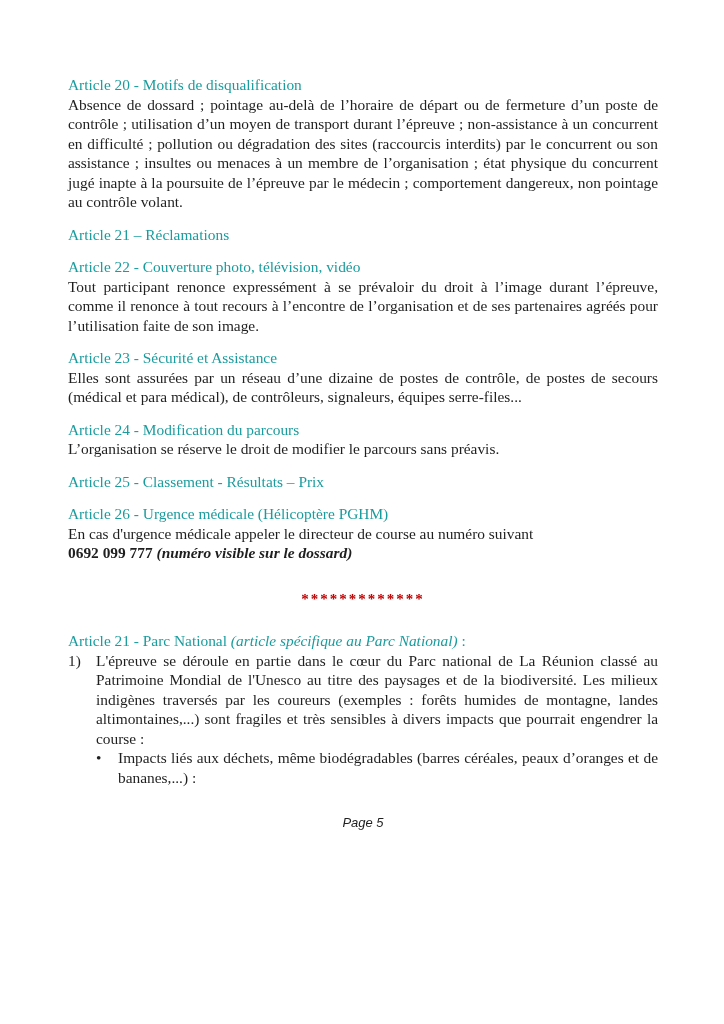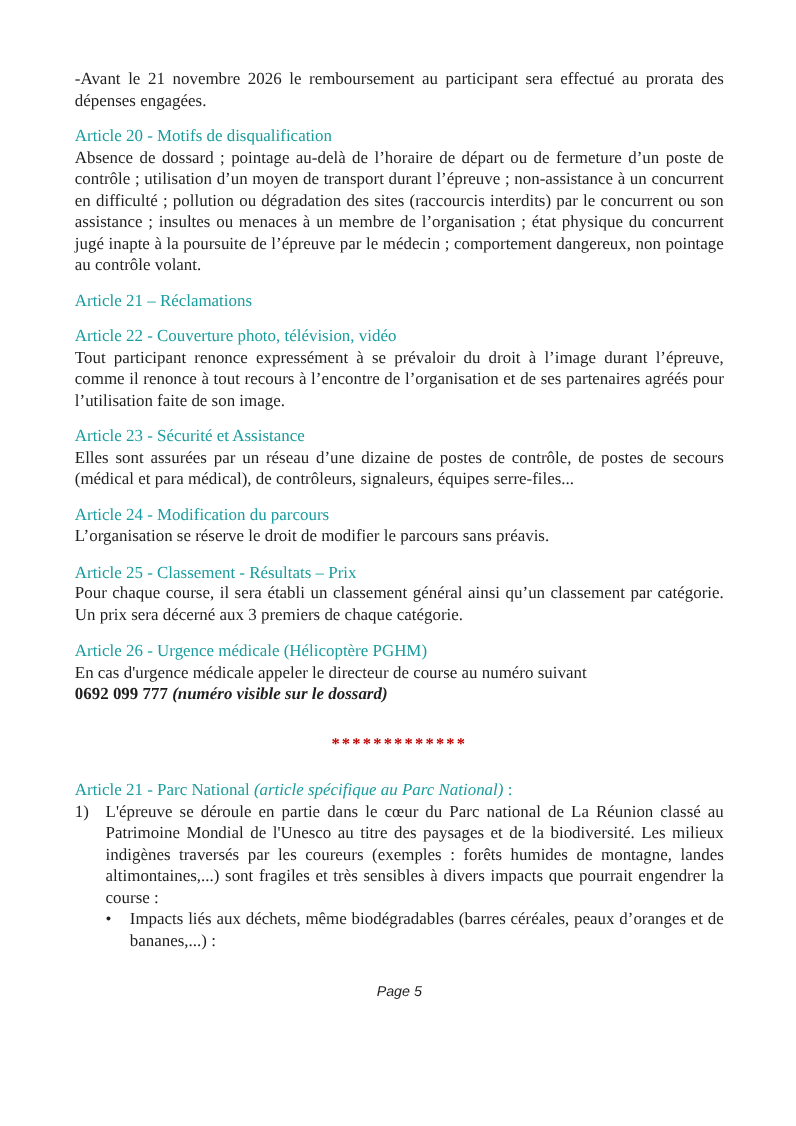--- a/index.html
+++ b/index.html
@@ -53,21 +53,20 @@
     font-size: 13px;
     color: #1f1f1f;
     font-style: italic;
   }
 </style>
 </head>
 <body>
 
 <div class="doc">
 
-  <p class="intro">-Avant le 21 novembre 2026 le remboursement au participant sera effectué au prorata des dépenses engagées.</p>
 
   <section>
     <h2 class="heading">Article 20 - Motifs de disqualification</h2>
     <p>Absence de dossard ; pointage au-delà de l’horaire de départ ou de fermeture d’un poste de contrôle ; utilisation d’un moyen de transport durant l’épreuve ; non-assistance à un concurrent en difficulté ; pollution ou dégradation des sites (raccourcis interdits) par le concurrent ou son assistance ; insultes ou menaces à un membre de l’organisation ; état physique du concurrent jugé inapte à la poursuite de l’épreuve par le médecin ; comportement dangereux, non pointage au contrôle volant.</p>
   </section>
 
   <section>
     <h2 class="heading">Article 21 – Réclamations</h2>
   </section>
 
@@ -81,21 +80,20 @@
     <p>Elles sont assurées par un réseau d’une dizaine de postes de contrôle, de postes de secours (médical et para médical), de contrôleurs, signaleurs, équipes serre-files...</p>
   </section>
 
   <section>
     <h2 class="heading">Article 24 - Modification du parcours</h2>
     <p>L’organisation se réserve le droit de modifier le parcours sans préavis.</p>
   </section>
 
   <section>
     <h2 class="heading">Article 25 - Classement - Résultats – Prix</h2>
-    <p>Pour chaque course, il sera établi un classement général ainsi qu’un classement par catégorie. Un prix sera décerné aux 3 premiers de chaque catégorie.</p>
   </section>
 
   <section>
     <h2 class="heading">Article 26 - Urgence médicale (Hélicoptère PGHM)</h2>
     <p>En cas d'urgence médicale appeler le directeur de course au numéro suivant</p>
     <p class="phone-line"><span>0692 099 777</span><span class="phone-note"> (numéro visible sur le dossard)</span></p>
   </section>
 
   <p class="separator-line">*************</p>
 

